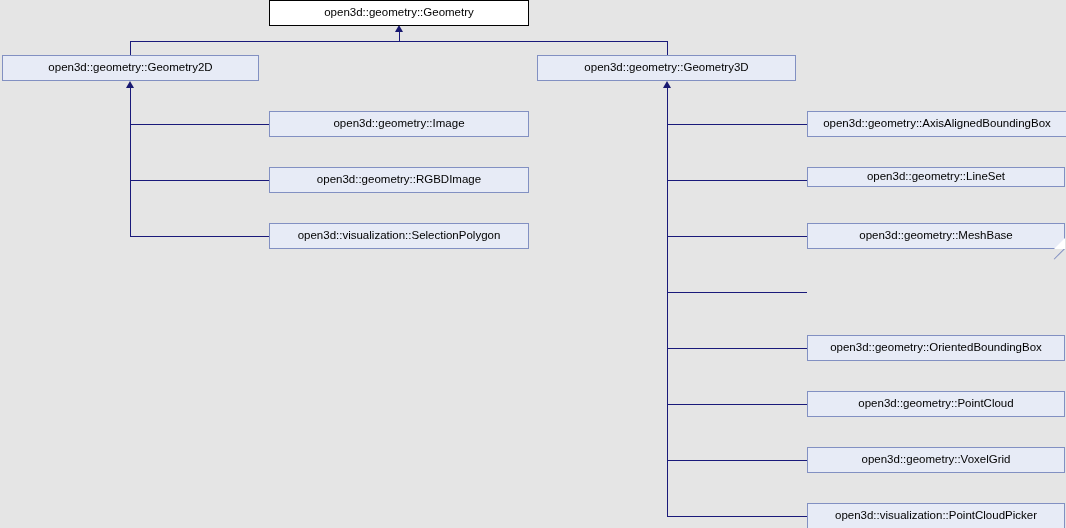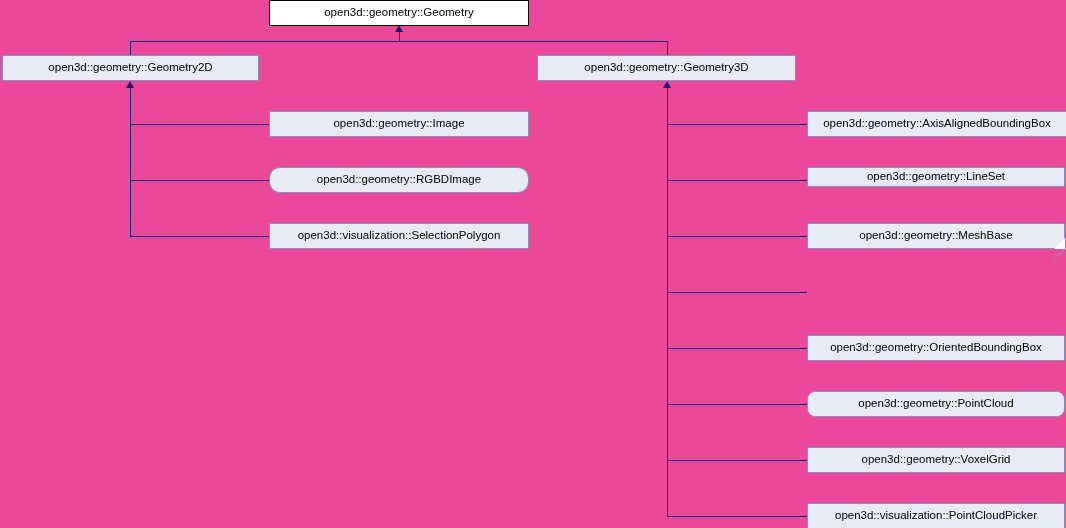--- a/index.html
+++ b/index.html
@@ -5,21 +5,21 @@
 <style>
   html, body {
     margin: 0;
     padding: 0;
     background: #ffffff;
   }
   #diagram {
     position: relative;
     width: 1066px;
     height: 528px;
-    background: #ec4899;
+    background: #e5e5e5;
     overflow: hidden;
     font-family: "Liberation Sans", sans-serif;
   }
 
   
   .edge-v, .edge-h {
     position: absolute;
     background: #1a1a7a;
   }
   .edge-v { width: 1px; }
@@ -132,21 +132,21 @@
   </div>
 
   <div class="node derived" style="left:537px; top:55px; width:259px; height:26px;">
     <span class="node-label">open3d::geometry::Geometry3D</span>
   </div>
 
   <div class="node derived" style="left:269px; top:111px; width:260px; height:26px;">
     <span class="node-label">open3d::geometry::Image</span>
   </div>
 
-  <div class="node derived" style="left:269px; top:167px; width:260px; height:26px;border-radius:11px;">
+  <div class="node derived" style="left:269px; top:167px; width:260px; height:26px;">
     <span class="node-label">open3d::geometry::RGBDImage</span>
   </div>
 
   <div class="node derived" style="left:269px; top:223px; width:260px; height:26px;justify-content:center;">
     <span class="node-label">open3d::visualization::SelectionPolygon</span>
   </div>
 
   <div class="node derived" style="left:807px; top:111px; width:260px; height:26px;">
     <span class="node-label">open3d::geometry::AxisAlignedBoundingBox</span>
   </div>
@@ -157,21 +157,21 @@
 
   <div class="node derived folded" style="left:807px; top:223px; width:258px; height:26px;">
     <span class="node-label">open3d::geometry::MeshBase</span>
   </div>
 
 
   <div class="node derived" style="left:807px; top:335px; width:258px; height:26px;text-align:center;">
     <span class="node-label">open3d::geometry::OrientedBoundingBox</span>
   </div>
 
-  <div class="node derived" style="left:807px; top:391px; width:258px; height:26px;border-radius:8px;">
+  <div class="node derived" style="left:807px; top:391px; width:258px; height:26px;">
     <span class="node-label">open3d::geometry::PointCloud</span>
   </div>
 
   <div class="node derived" style="left:807px; top:447px; width:258px; height:26px;">
     <span class="node-label">open3d::geometry::VoxelGrid</span>
   </div>
 
   <div class="node derived" style="left:807px; top:503px; width:258px; height:26px;">
     <span class="node-label">open3d::visualization::PointCloudPicker</span>
   </div>

